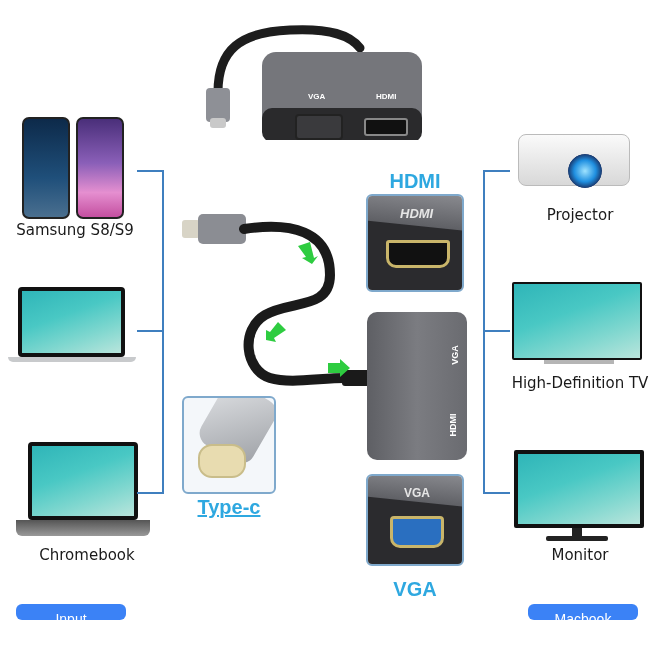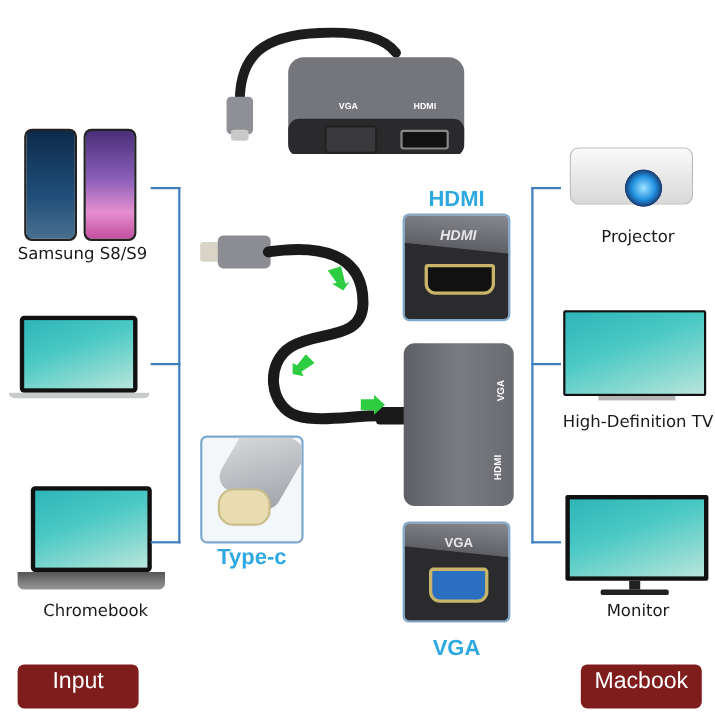--- a/index.html
+++ b/index.html
@@ -1,20 +1,20 @@
 <!DOCTYPE html>
 <html><head>
 <meta charset="utf-8">
 <style>
   html, body { margin:0; padding:0; background:#ffffff; }
   body { width:650px; height:650px; position:relative; overflow:hidden; font-family:"Liberation Sans", sans-serif; }
   .abs { position:absolute; }
   .label { position:absolute; font-family:"DejaVu Sans", sans-serif; font-size:15px; color:#1a1a1a; text-align:center; white-space:nowrap; }
   .blue-title { position:absolute; font-family:"Liberation Sans", sans-serif; font-weight:bold; color:#2ea8e0; font-size:20px; text-align:center; }
-  .pill { position:absolute; background:#7f1d1d; color:#ffffff; border-radius:6px; font-size:21px; text-align:center; line-height:30px; height:40px; font-family:"Liberation Sans", sans-serif; }
+  .pill { position:absolute; background:#3b82f6; color:#ffffff; border-radius:6px; font-size:14px; text-align:center; line-height:30px; height:16px; font-family:"Liberation Sans", sans-serif; }
   .bracket-v { position:absolute; background:#3f7fbf; width:2px; }
   .bracket-h { position:absolute; background:#3f7fbf; height:2px; }
   .screen { position:absolute; background:linear-gradient(160deg,#2fb5b8 0%,#49c8c4 40%,#7fd7cf 70%,#b9e5dc 100%); }
   .frame { position:absolute; background:#111; border-radius:4px; }
   .inset { position:absolute; border:2px solid #7fa9cc; border-radius:6px; background:#f4f7fa; overflow:hidden; }
 </style>
 </head>
 <body>
 
 <div class="abs" style="left:200px;top:10px;width:250px;height:130px;">
@@ -75,21 +75,21 @@
 
 <div class="abs" style="left:367px;top:312px;width:100px;height:148px;background:linear-gradient(90deg,#5e5f64,#7b7c81 50%,#6a6b70);border-radius:10px;">
   <span class="abs" style="left:78px;top:38px;color:#fff;font-size:9px;font-weight:bold;transform:rotate(-90deg);">VGA</span>
   <span class="abs" style="left:74px;top:108px;color:#fff;font-size:9px;font-weight:bold;transform:rotate(-90deg);">HDMI</span>
 </div>
 
 <div class="inset" style="left:182px;top:396px;width:90px;height:94px;">
   <div class="abs" style="left:24px;top:-10px;width:60px;height:70px;background:linear-gradient(135deg,#e0e2e5,#9ea1a6);border-radius:14px;transform:rotate(30deg);"></div>
   <div class="abs" style="left:14px;top:46px;width:44px;height:30px;background:#e8dcb0;border-radius:14px;border:2px solid #c9bd8a;"></div>
 </div>
-<div class="blue-title" style="left:182px;top:496px;width:94px;">Type-c</div>
+<div class="blue-title" style="left:182px;top:496px;width:94px;text-decoration:underline;">Type-c</div>
 
 <div class="inset" style="left:366px;top:474px;width:94px;height:88px;">
   <div class="abs" style="left:-10px;top:-6px;width:120px;height:34px;background:linear-gradient(180deg,#8a8b90,#5c5d62);transform:skewY(6deg);"></div>
   <div class="abs" style="left:-10px;top:26px;width:120px;height:70px;background:#2b2b2e;transform:skewY(6deg);"></div>
   <span class="abs" style="left:36px;top:10px;color:#e6e6e6;font-size:12px;font-weight:bold;">VGA</span>
   <div class="abs" style="left:22px;top:40px;width:48px;height:26px;background:#2a6fc0;border:3px solid #c9b56a;border-radius:4px 4px 10px 10px;"></div>
 </div>
 <div class="blue-title" style="left:370px;top:578px;width:90px;">VGA</div>
 
 <div class="bracket-v" style="left:483px;top:170px;height:324px;"></div>

